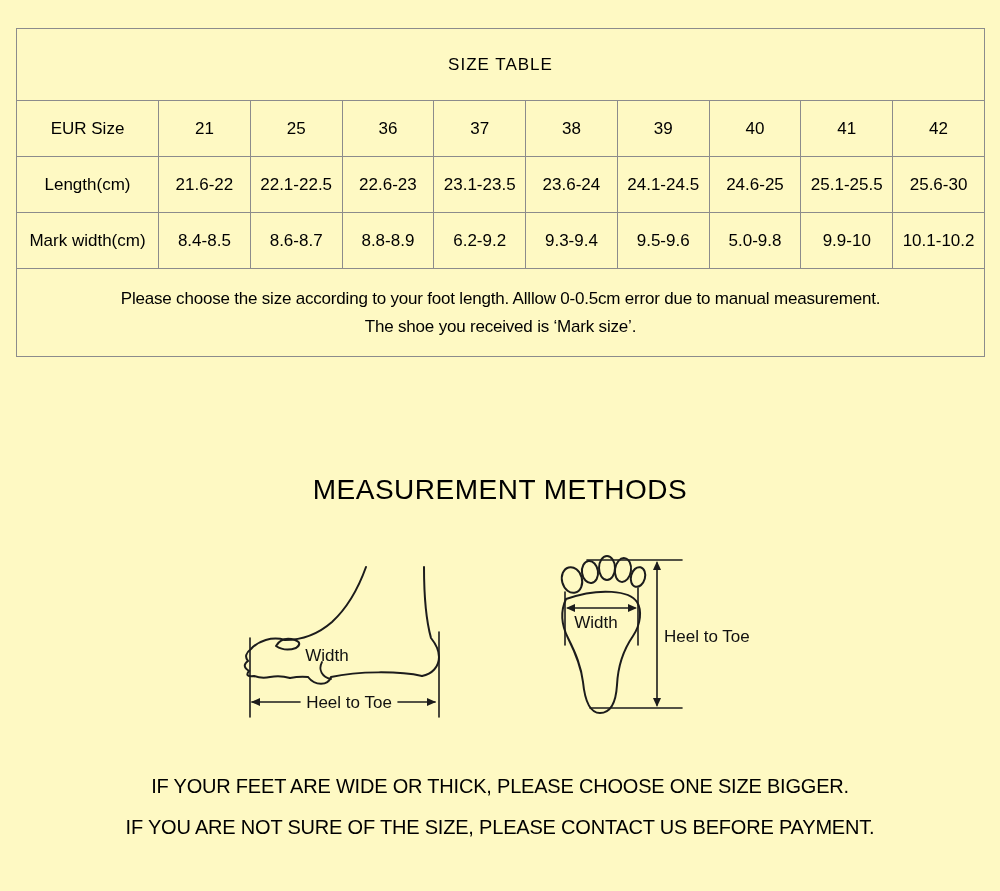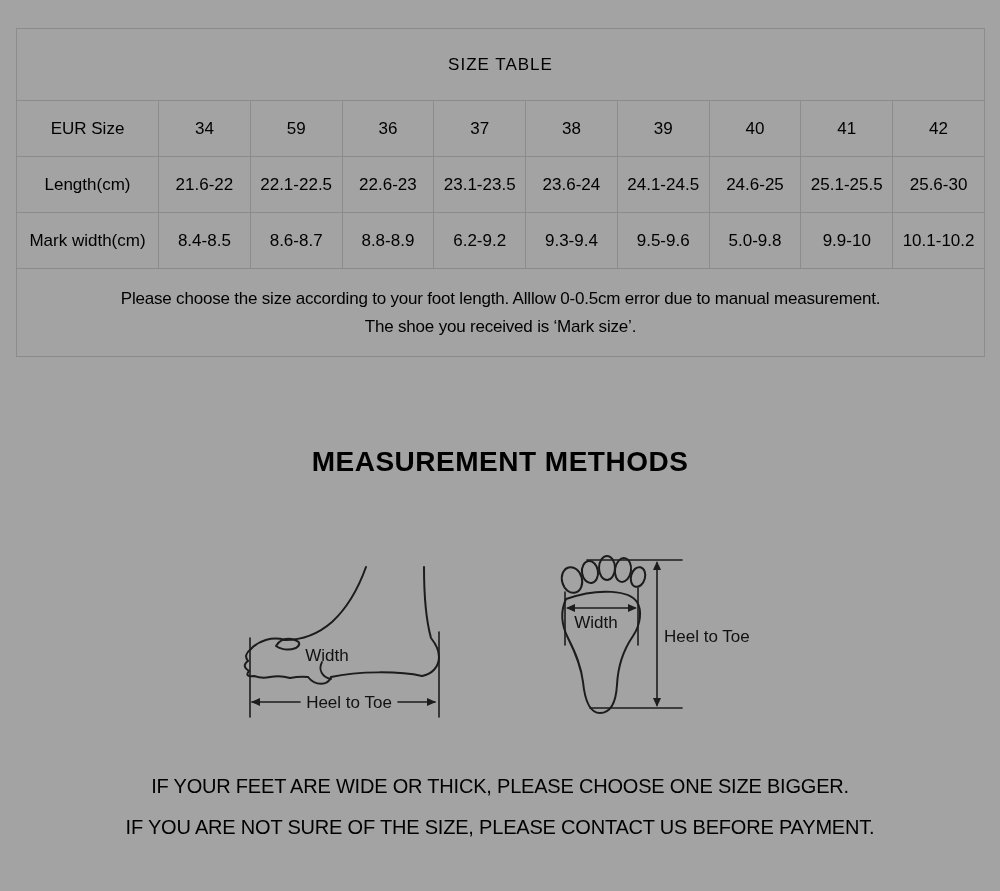--- a/index.html
+++ b/index.html
@@ -1,35 +1,35 @@
 <!DOCTYPE html>
 <html><head>
 <meta charset="utf-8">
 <style>
   * { margin:0; padding:0; box-sizing:border-box; }
   html,body { background:#ffffff; }
   .page {
     position:relative; width:1000px; height:891px; overflow:hidden;
-    background:#a3a3a3; color:#000;
+    background:#fef9c3; color:#000;
     font-family:"Liberation Sans", sans-serif;
   }
   table.size-table {
     position:absolute; left:16px; top:28px; width:969px;
     border-collapse:collapse; table-layout:fixed;
   }
   table.size-table td {
     border:1px solid #8c8c8c; text-align:center; vertical-align:middle;
     font-size:17px; color:#000; padding:0; overflow:hidden; white-space:nowrap;
   }
   td.title-cell { height:72px; font-size:26px; letter-spacing:1px; }
   tr.size-row { height:56px; }
   td.note-cell { height:88px; font-size:19px; letter-spacing:-0.2px; line-height:28px; white-space:normal; }
   .measure-title {
-    position:absolute; top:446px; left:0; width:100%;
-    text-align:center; font-size:28px; font-weight:700; letter-spacing:0.5px;
+    position:absolute; top:474px; left:0; width:100%;
+    text-align:center; font-size:28px; font-weight:400; letter-spacing:0.5px;
   }
   .diagrams { position:absolute; left:0; top:535px; width:1000px; height:210px; }
   .footer-line { position:absolute; left:0; width:100%; text-align:center; font-size:20px; letter-spacing:-0.2px; }
   .footer-line.l1 { top:775px; }
   .footer-line.l2 { top:816px; }
   .diag-text { font-family:"Liberation Sans", sans-serif; font-size:17px; fill:#111; }
 </style>
 </head>
 <body>
 
@@ -49,22 +49,22 @@
         <col>
     </colgroup>
     <tbody>
       <tr>
         <td class="title-cell" colspan="10">SIZE TABLE</td>
       </tr>
     </tbody>
     <tbody id="size-rows">
         <tr class="size-row">
           <td>EUR Size</td>
-          <td>34</td>
-          <td>59</td>
+          <td>21</td>
+          <td>25</td>
           <td>36</td>
           <td>37</td>
           <td>38</td>
           <td>39</td>
           <td>40</td>
           <td>41</td>
           <td>42</td>
         </tr>
         <tr class="size-row">
           <td>Length(cm)</td>

